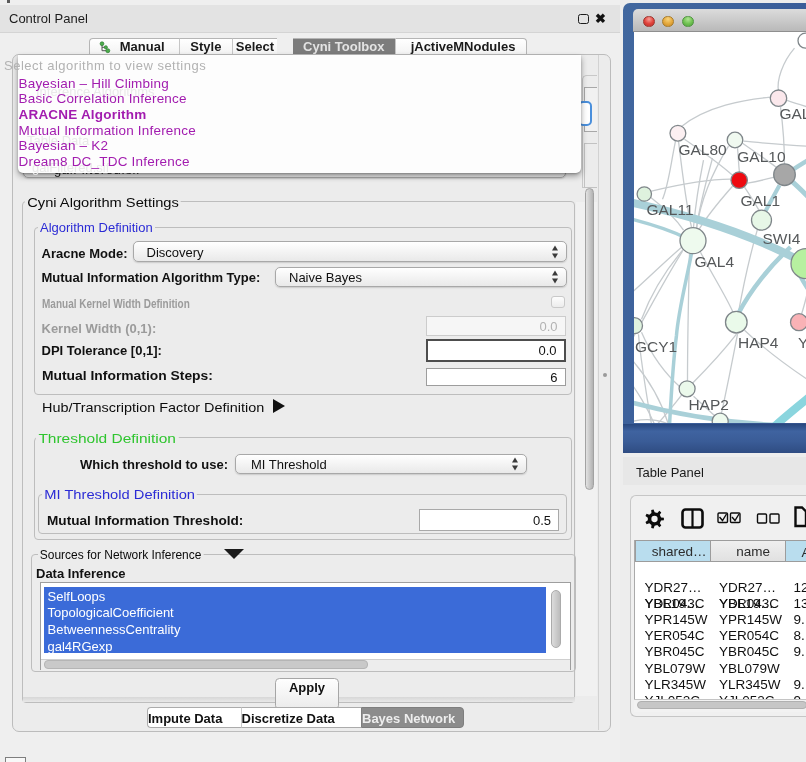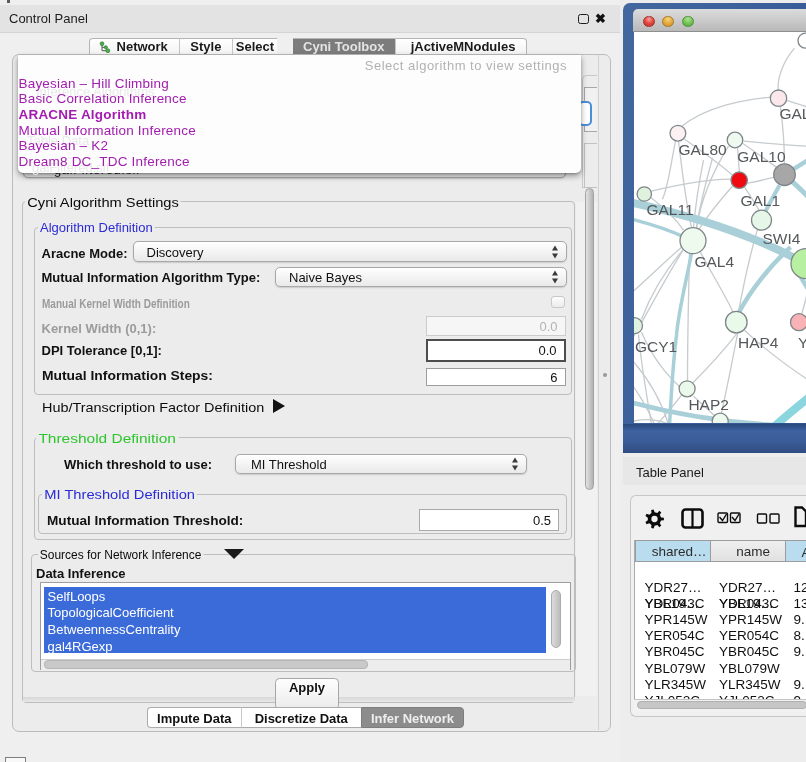--- a/index.html
+++ b/index.html
@@ -18,36 +18,36 @@
 .fld{position:absolute;background:#fff;font-size:13px;color:#111;box-sizing:border-box}
 .fld i{font-style:normal;position:absolute;right:7px;top:50%;transform:translateY(-50%)}
 .grp{position:absolute;border:1px solid #bdbdbd;border-radius:4px;box-sizing:border-box}
 .gt{position:absolute;font-size:13px;background:#ececec;padding:0 2px;white-space:nowrap;transform:translateY(-50%)}
 .item{position:absolute;left:18.5px;font-size:13.5px;letter-spacing:.2px;color:#a21caf;white-space:nowrap;transform:translateY(-50%)}
 .ghost{position:absolute;font-size:13px;color:#e9e9e9;white-space:nowrap;transform:translateY(-50%)}
 .tab{position:absolute;top:37.5px;height:16px;background:linear-gradient(#ffffff,#f3f3f3);
  border-top:1px solid #b5b5b5;font-size:13px;font-weight:bold;color:#1a1a1a;
  text-align:center;line-height:16px;box-sizing:border-box}
 .btab{position:absolute;top:706.5px;height:21.5px;background:#fff;border-top:1px solid #ababab;border-bottom:1px solid #ababab;
- font-size:13px;font-weight:bold;color:#111;text-align:center;line-height:21.5px;box-sizing:border-box}
+ font-size:13px;font-weight:bold;color:#111;text-align:left;line-height:21.5px;box-sizing:border-box}
 .trow{position:absolute;left:644.5px;font-size:13.5px;color:#101010;white-space:nowrap;transform:translateY(-50%)}
 .trow b{font-weight:normal;position:absolute}
 </style></head><body>
 
 <div class="abs" style="left:0;top:0;width:620px;height:762px;background:#efefef"></div>
 <div class="abs" style="left:7px;top:0;width:2.5px;height:2.5px;background:#5a5a5a"></div>
 <div class="abs" style="left:0;top:4.5px;width:620px;height:27px;background:#e3e3e3;border-bottom:1px solid #d4d4d4"></div>
 <div class="abs" style="left:9px;top:10.5px;font-size:13px;color:#1c1c1c">Control Panel</div>
 <div class="abs" style="left:577.8px;top:14.3px;width:9.2px;height:7.6px;border:1.7px solid #1c1c1c;border-radius:2.5px"></div>
 <div class="abs" style="left:595px;top:10.5px;font-size:13px;font-weight:bold;color:#111">✖</div>
 
 <div class="abs" style="left:11.5px;top:53.5px;width:599px;height:678px;background:#ececec;border:1px solid #bcbcbc;border-radius:7px;box-sizing:border-box"></div>
 <div class="abs" style="left:598px;top:55px;width:1px;height:675px;background:#d2d2d2"></div>
 
-<div class="tab" style="left:88.6px;width:90.2px;border-left:1px solid #b5b5b5;border-radius:4px 0 0 0;padding-left:16px">Network</div>
+<div class="tab" style="left:88.6px;width:90.2px;border-left:1px solid #b5b5b5;border-radius:4px 0 0 0;padding-left:16px">Manual</div>
 <svg class="abs" style="left:98.5px;top:41px" width="13" height="13" viewBox="0 0 13 13">
  <path d="M3,3.5 L3,9.7 L7.5,9.7 M3,6.3 L6,6.3" stroke="#555" stroke-width="1" fill="none"></path>
  <circle cx="3" cy="2.7" r="1.9" fill="#4cae4c" stroke="#2e7d32" stroke-width=".7"></circle>
  <circle cx="6.8" cy="6.3" r="1.6" fill="#4cae4c" stroke="#2e7d32" stroke-width=".7"></circle>
  <circle cx="8.8" cy="9.7" r="2" fill="#4cae4c" stroke="#2e7d32" stroke-width=".7"></circle>
   </svg>
 <div class="tab" style="left:178.8px;width:53.2px;border-left:1px solid #c6c6c6">Style</div>
 <div class="tab" style="left:232px;width:45px;border-left:1px solid #c6c6c6">Select</div>
 <div class="tab" style="left:292.5px;width:102.5px;background:#7c7c7c;color:#e3e3e3">Cyni Toolbox</div>
 <div class="tab" style="left:395px;width:132px;border-right:1px solid #b5b5b5;border-left:1px solid #c6c6c6;border-radius:0 4px 0 0;text-indent:4px">jActiveMNodules</div>
@@ -91,21 +91,21 @@
 <div class="lbl" style="transform:translateY(-50%) scaleX(1.066);transform-origin:0 50%;left:41.5px;top:374.5px">Mutual Information Steps:</div>
 <div class="fld" style="left:425.5px;top:367.5px;width:140px;height:18.5px;border:1px solid #9d9d9d">
     <i>6</i>
   </div>
 
 <div class="pln" style="transform:translateY(-50%) scaleX(1.109);transform-origin:0 50%;left:41.5px;top:406.5px">Hub/Transcription Factor Definition</div>
 <div class="abs" style="left:272.5px;top:399px;width:0;height:0;border-top:7.5px solid transparent;border-bottom:7.5px solid transparent;border-left:12px solid #111"></div>
 
 <div class="grp" style="left:33.5px;top:437px;width:538px;height:103px"></div>
 <div class="gt" style="transform:translateY(-50%) scaleX(1.19);transform-origin:0 50%;left:35.5px;top:437.5px;color:#2fc52f">Threshold Definition</div>
-<div class="lbl" style="left:64px;top:463.5px">Which threshold to use:</div>
+<div class="lbl" style="left:80px;top:463.5px">Which threshold to use:</div>
 <div class="combo" style="left:235px;top:453.5px;width:292px;height:20.5px">
     <span style="left:15px">MI Threshold</span>
     <i class="arr"></i>
   </div>
 <div class="grp" style="left:37.5px;top:494px;width:529px;height:39.5px"></div>
 <div class="gt" style="transform:translateY(-50%) scaleX(1.13);transform-origin:0 50%;left:42px;top:494px;color:#2b2bd5">MI Threshold Definition</div>
 <div class="lbl" style="transform:translateY(-50%) scaleX(1.046);transform-origin:0 50%;left:46.5px;top:519.5px">Mutual Information Threshold:</div>
 <div class="fld" style="left:419px;top:509px;width:140px;height:22px;border:1px solid #a9a9a9">
     <i>0.5</i>
   </div>
@@ -117,30 +117,30 @@
 <div class="abs" style="left:40px;top:582px;width:531px;height:88px;background:#fff;border:1px solid #9e9e9e;box-sizing:border-box"></div>
 <div class="abs" style="left:44px;top:587px;width:501.5px;height:66.4px;background:#3b6bd8"></div>
 <div class="abs" style="left:47.5px;top:588.8px;width:490px;font-size:13px;line-height:16.6px;color:#fff;white-space:nowrap">SelfLoops<br>TopologicalCoefficient<br>BetweennessCentrality<br>gal4RGexp</div>
 <div class="abs" style="left:550.5px;top:590px;width:10px;height:58px;border-radius:5px;background:linear-gradient(90deg,#dcdcdc,#bcbcbc);border:1px solid #ababab;box-sizing:border-box"></div>
 <div class="abs" style="left:41px;top:658.5px;width:529px;height:11px;background:#ededed;border-top:1px solid #cfcfcf"></div>
 <div class="abs" style="left:44px;top:660px;width:324px;height:8.5px;border-radius:4px;background:#c9c9c9;border:1px solid #b5b5b5;box-sizing:border-box"></div>
 
 <div class="abs" style="left:275px;top:677.5px;width:64px;height:32px;border:1px solid #a6a6a6;border-radius:4.5px;background:linear-gradient(#fefefe,#ebebeb);font-size:13px;font-weight:600;color:#111;text-align:center;line-height:17.5px;box-sizing:border-box">Apply</div>
 <div class="btab" style="left:147px;width:93.5px;border-left:1px solid #ababab;border-radius:4px 0 0 4px">Impute Data</div>
 <div class="btab" style="left:240.5px;width:120.5px;border-left:1px solid #c9c9c9">Discretize Data</div>
-<div class="btab" style="left:361px;width:103px;background:#8c8c8c;color:#eeeeee;border:1px solid #7e7e7e;border-radius:0 4px 4px 0">Infer Network</div>
+<div class="btab" style="left:361px;width:103px;background:#8c8c8c;color:#eeeeee;border:1px solid #7e7e7e;border-radius:0 4px 4px 0">Bayes Network</div>
 
 <div class="abs" style="left:602.5px;top:372.5px;width:4.5px;height:4.5px;border-radius:50%;background:#9a9a9a"></div>
 <div class="abs" style="left:5px;top:757px;width:19px;height:10px;border:1.5px solid #7e7e7e;background:#f8f8f8"></div>
 
 <div class="abs" style="left:17.5px;top:54.5px;width:563px;height:118px;background:#fdfdfd;border-radius:0 0 5px 5px;box-shadow:0 3px 6px rgba(0,0,0,.38),0 1px 2px rgba(0,0,0,.2)"></div>
 <div class="ghost" style="left:36px;top:91px">Inference Algorithms</div>
 <div class="ghost" style="left:27px;top:140px">Table Data</div>
 <div class="ghost" style="left:32px;top:166.5px">galFiltered.sif</div>
-<div class="abs" style="left:4px;top:57.5px;width:563px;text-align:right;font-size:13px;letter-spacing:.5px;color:#b2b2b2">Select algorithm to view settings</div>
+<div class="abs" style="left:4px;top:57.5px;width:563px;text-align:left;font-size:13px;letter-spacing:.5px;color:#b2b2b2">Select algorithm to view settings</div>
 <div class="item" style="top:82.5px">Bayesian – Hill Climbing</div>
 <div class="item" style="top:98.2px">Basic Correlation Inference</div>
 <div class="item" style="top:113.9px;font-weight:bold">ARACNE Algorithm</div>
 <div class="item" style="top:129.6px">Mutual Information Inference</div>
 <div class="item" style="top:145.3px">Bayesian – K2</div>
 <div class="item" style="top:161px">Dream8 DC_TDC Inference</div>
 
 <div class="abs" style="left:622.5px;top:3px;width:183.5px;height:449.5px;background:linear-gradient(105deg,#42689f,#3a5d99 60%,#33518b);border-radius:7px 0 0 0"></div>
 <div class="abs" style="left:632.8px;top:9.4px;width:173.2px;height:22.4px;background:linear-gradient(#dcdcdc,#b9b9b9);border-radius:5px 0 0 0;border-bottom:1px solid #8f8f8f;box-sizing:border-box"></div>
 <div class="abs" style="left:643px;top:15.9px;width:11.5px;height:11.5px;border-radius:50%;background:radial-gradient(circle at 50% 25%,#f79e96,#e0413a 55%,#b93630);border:1px solid #9e342e;box-sizing:border-box"></div>

